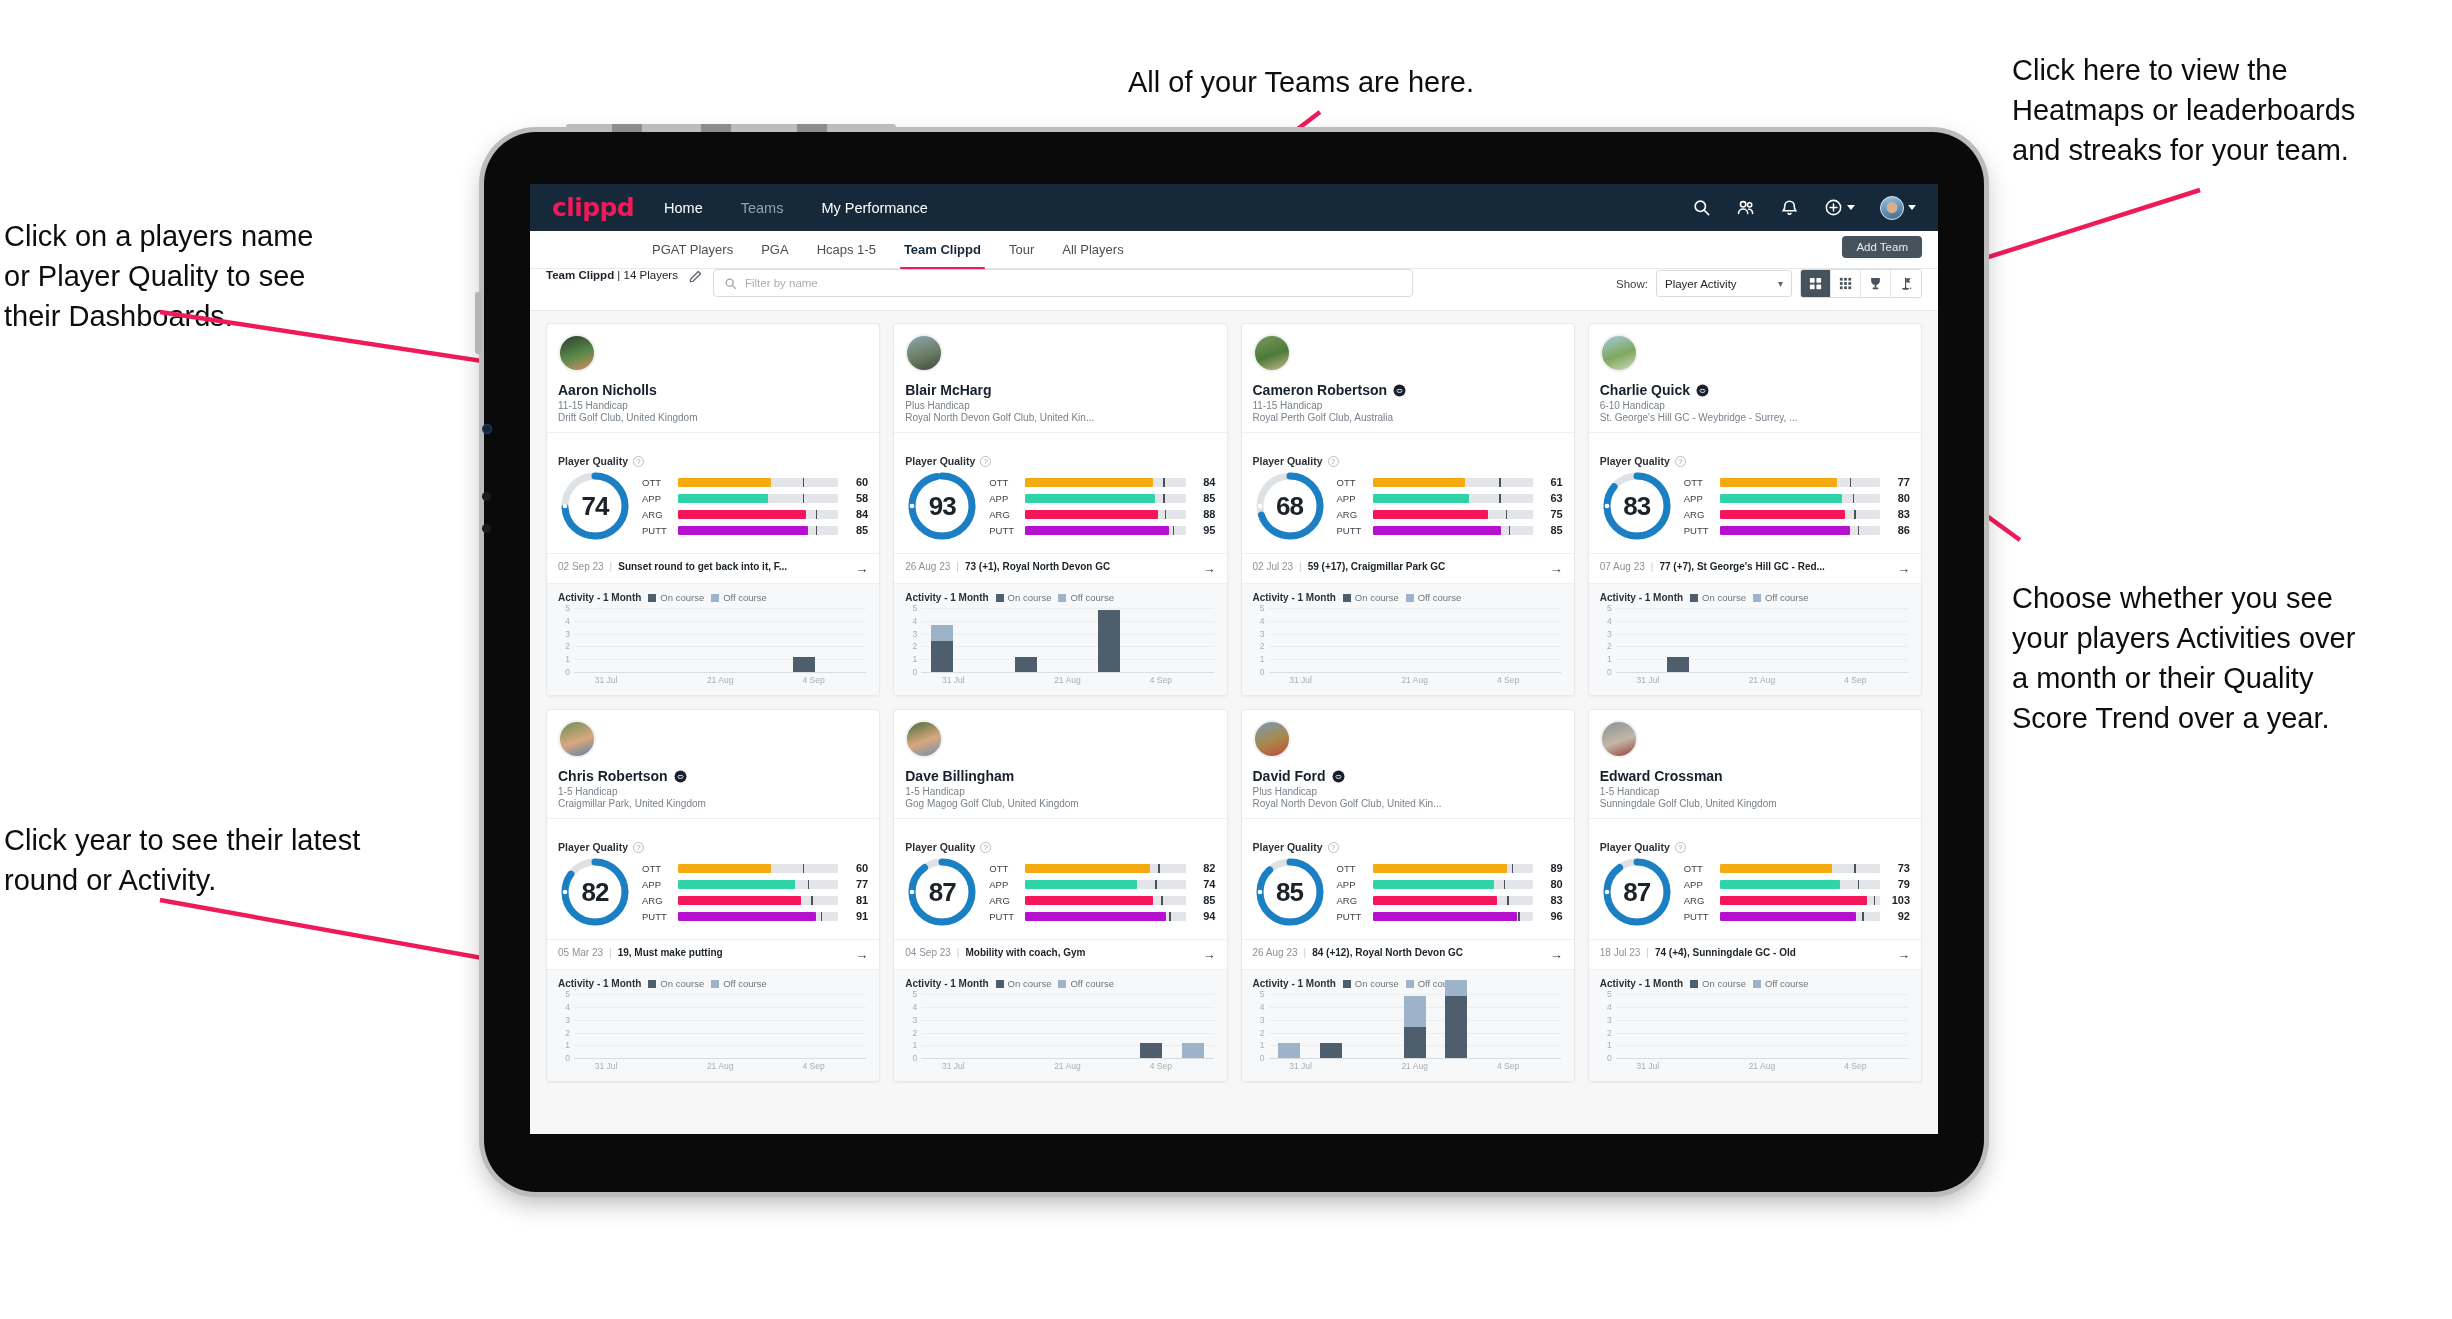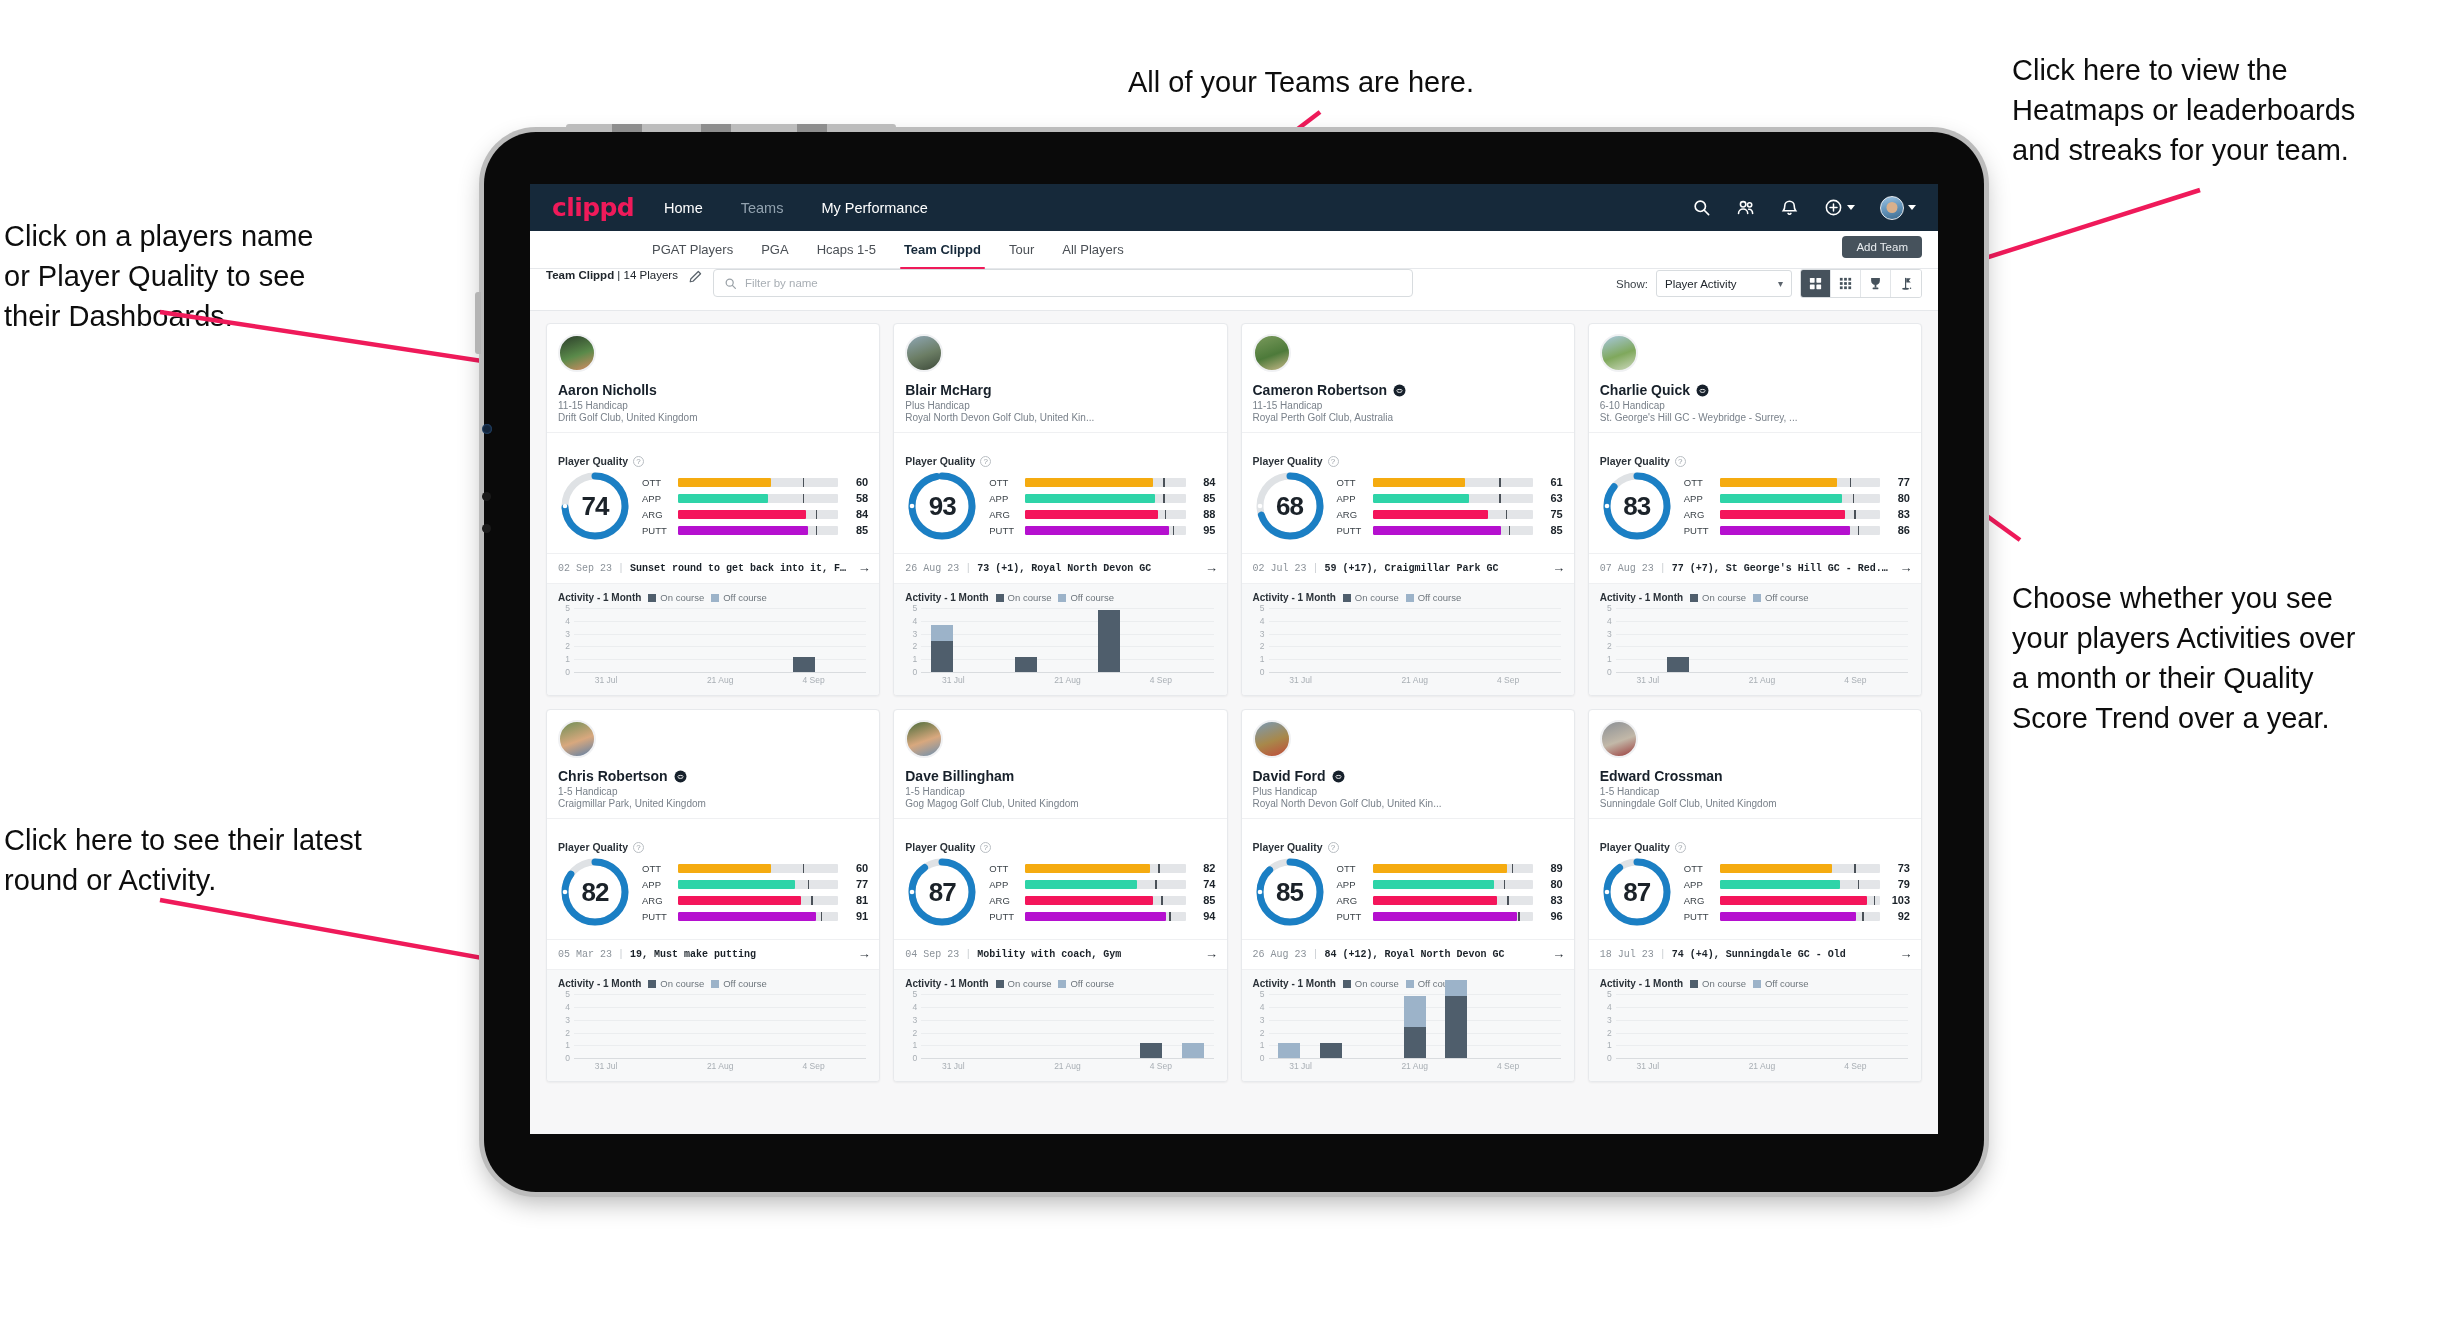--- a/index.html
+++ b/index.html
@@ -178,21 +178,21 @@
   .bars { flex: 1; display: flex; flex-direction: column; gap: 4px; padding-left: 6px; }
   .bar-row { display: flex; align-items: center; gap: 6px; }
   .bar-lbl { font-size: 9.5px; color: #3b4248; width: 30px; font-weight: 500; }
   .track { flex: 1; height: 9px; background: #e3e5e8; border-radius: 1px; position: relative; overflow: hidden; }
   .fill { position: absolute; left: 0; top: 0; bottom: 0; border-radius: 1px; }
   .tick { position: absolute; top: 0; bottom: 0; width: 1.5px; background: #4a5158; }
   .bar-val { font-size: 11px; font-weight: 700; color: #1b2229; width: 24px; text-align: right; }
 
   .round-row {
     border-top: 1px solid #eff0f2; padding: 7px 11px;
-    display: flex; align-items: center; gap: 6px; font-size: 10px; font-family: Liberation Mono, monospace;
+    display: flex; gap: 6px; font-size: 10px;
   }
   .round-date { color: #8b9299; white-space: nowrap; }
   .round-sep { color: #c8ccd0; }
   .round-txt { color: #1b2229; font-weight: 700; white-space: nowrap; overflow: hidden;
                text-overflow: ellipsis; flex: 1; }
   .round-arrow { color: #2a3138; font-size: 13px; margin-left: auto; padding-left: 6px; }
 
   .act-sec { background: #f7f8f9; border-top: 1px solid #eff0f2; padding: 8px 11px 9px 11px; }
   .act-head { display: flex; align-items: center; gap: 7px; margin-bottom: 5px; }
   .act-title { font-size: 10px; color: #2a3138; font-weight: 600; }
@@ -240,21 +240,21 @@
 
   <div class="annot" style="left:2012px; top:578px;">Choose whether you see
 your players Activities over
 a month or their Quality
 Score Trend over a year.</div>
   <svg class="arrow-svg" style="left:1690px; top:300px; width:350px; height:260px;" viewBox="0 0 350 260">
     <path d="M 330 240 L 32 24" stroke="#ef1a5a" stroke-width="4.5" fill="none"></path>
     <path d="M 20 16 L 50 24 L 36 44 Z" fill="#ef1a5a"></path>
   </svg>
 
-  <div class="annot" style="left:4px; top:820px;">Click here to see their latest
+  <div class="annot" style="left:4px; top:820px;">Click year to see their latest
 round or Activity.</div>
   <svg class="arrow-svg" style="left:150px; top:890px; width:540px; height:130px;" viewBox="0 0 540 130">
     <path d="M 10 10 L 510 100" stroke="#ef1a5a" stroke-width="4.5" fill="none"></path>
     <path d="M 524 103 L 494 92 L 500 115 Z" fill="#ef1a5a"></path>
   </svg>
 
   <div id="tablet">
     <div class="cam" style="top:292px;"></div>
     <div class="side-dot" style="top:360px;"></div>
     <div class="side-dot" style="top:392px;"></div>

